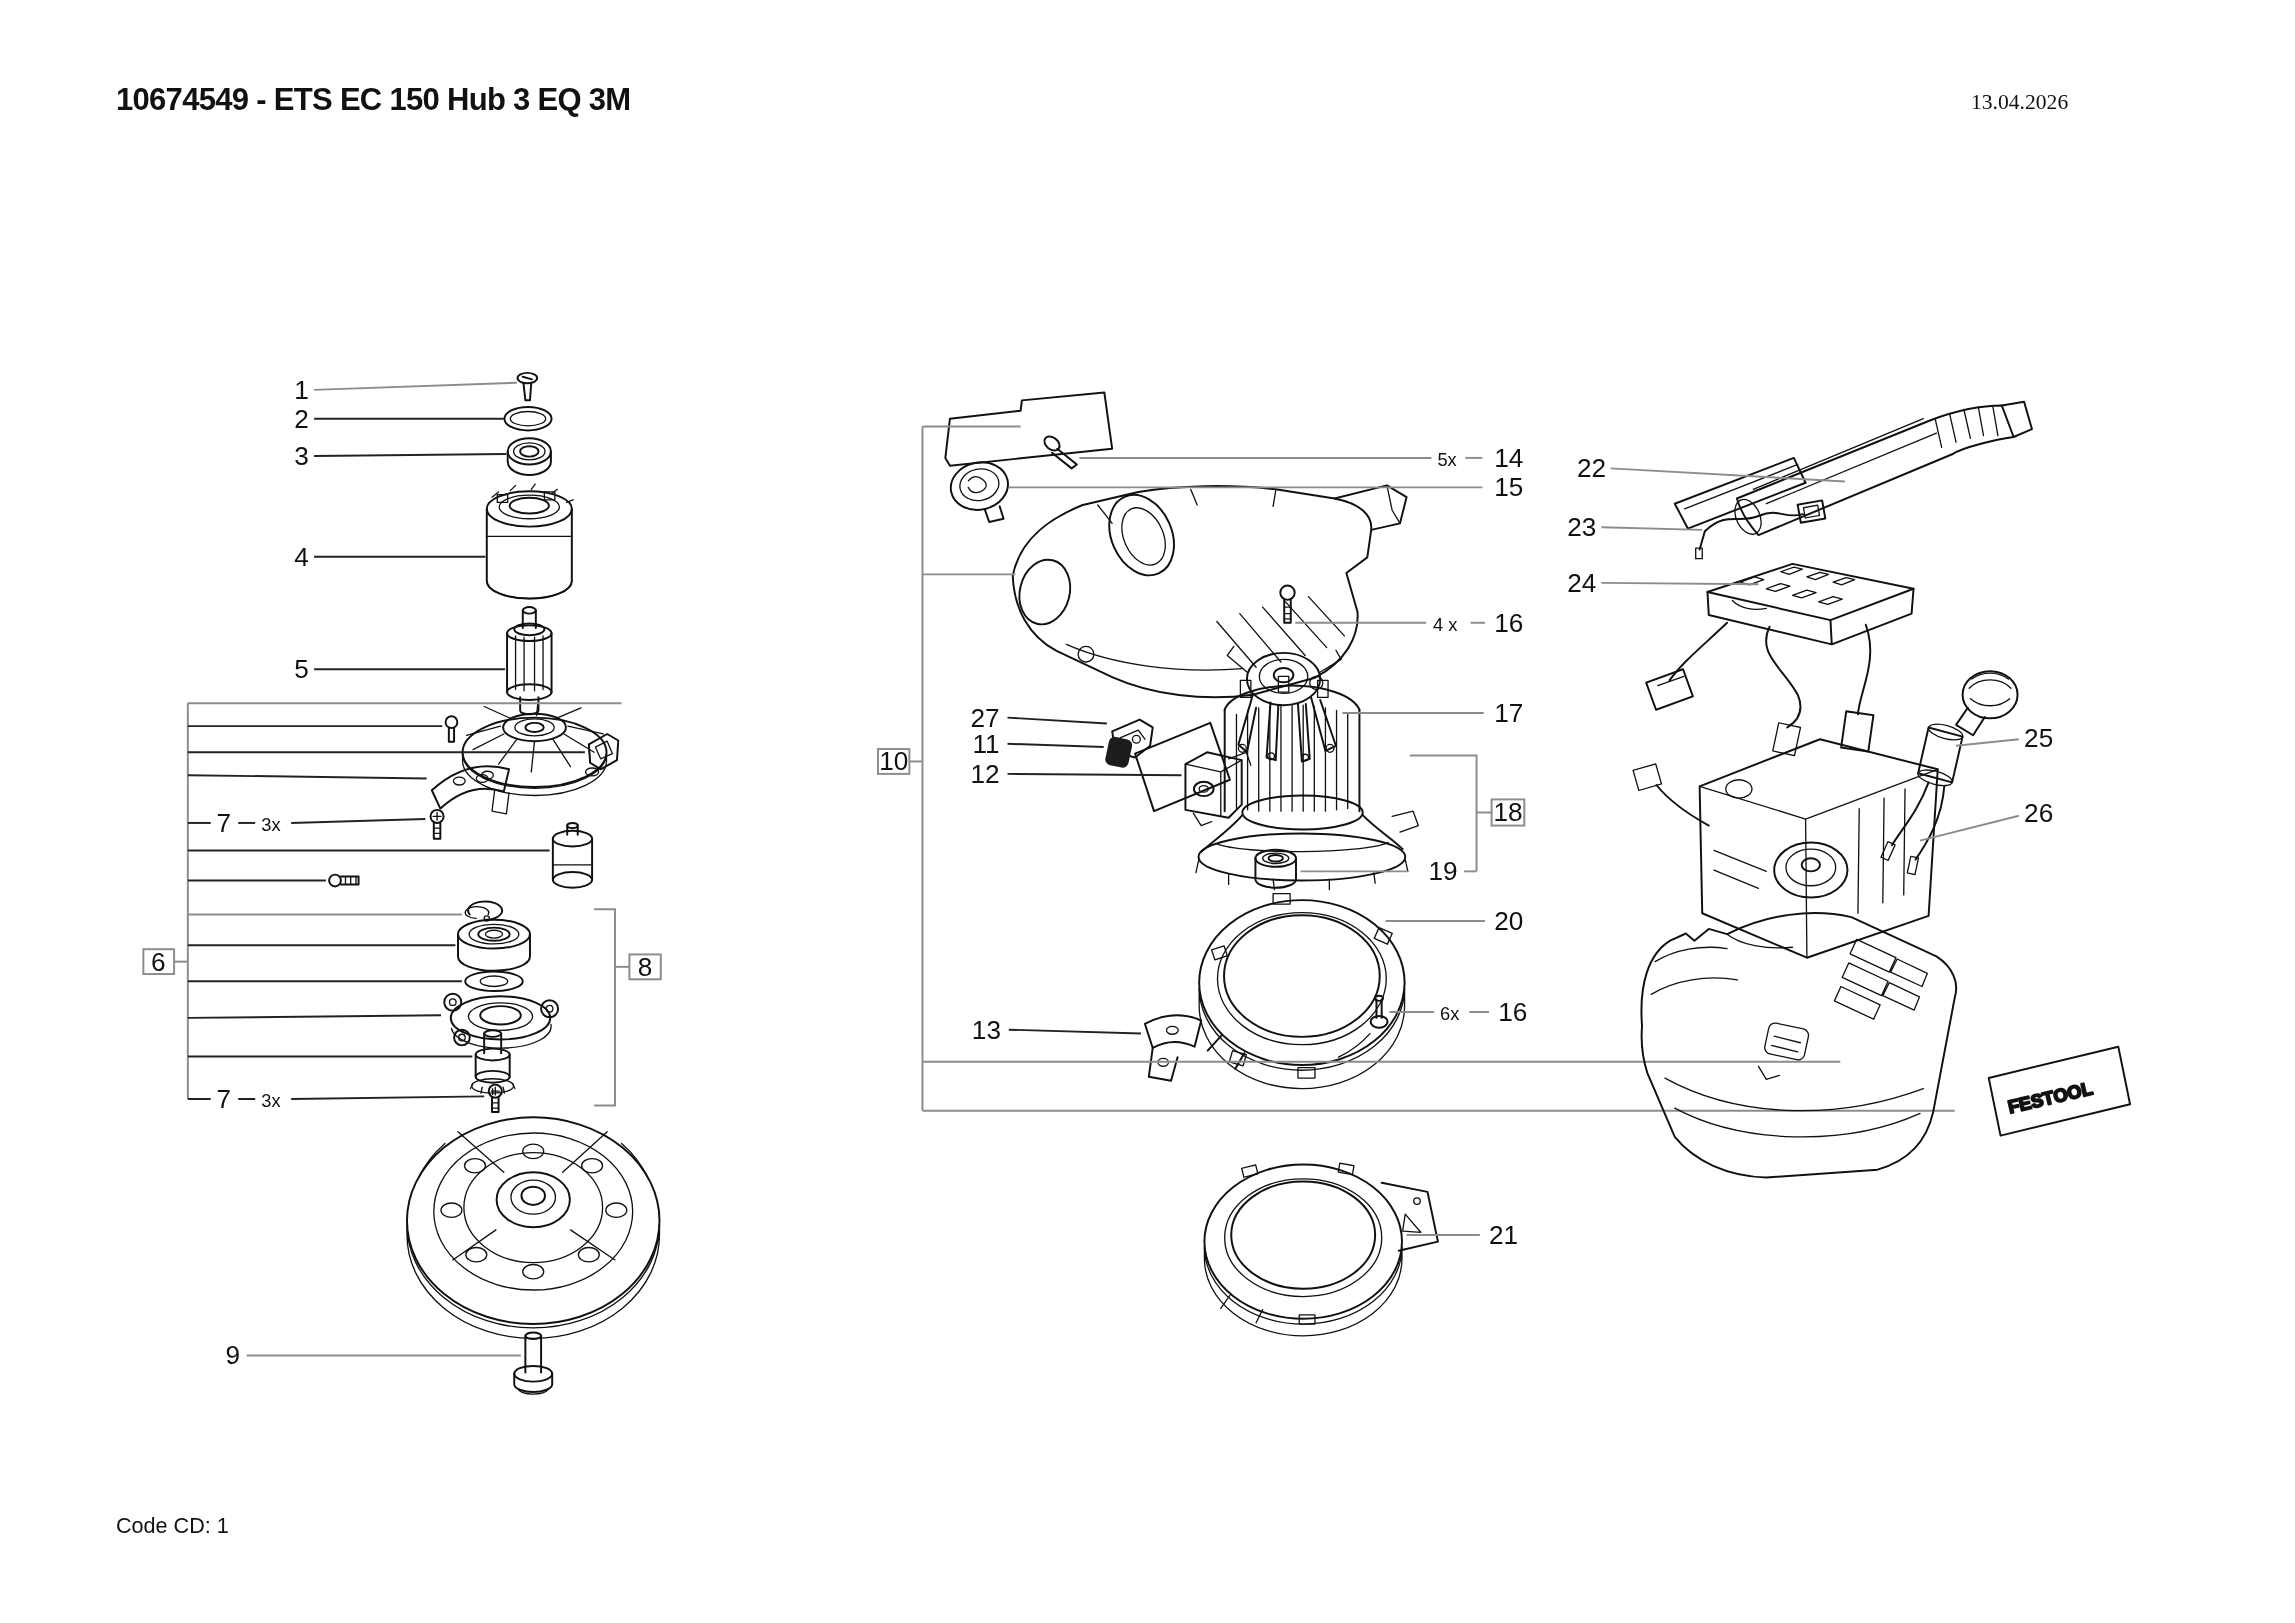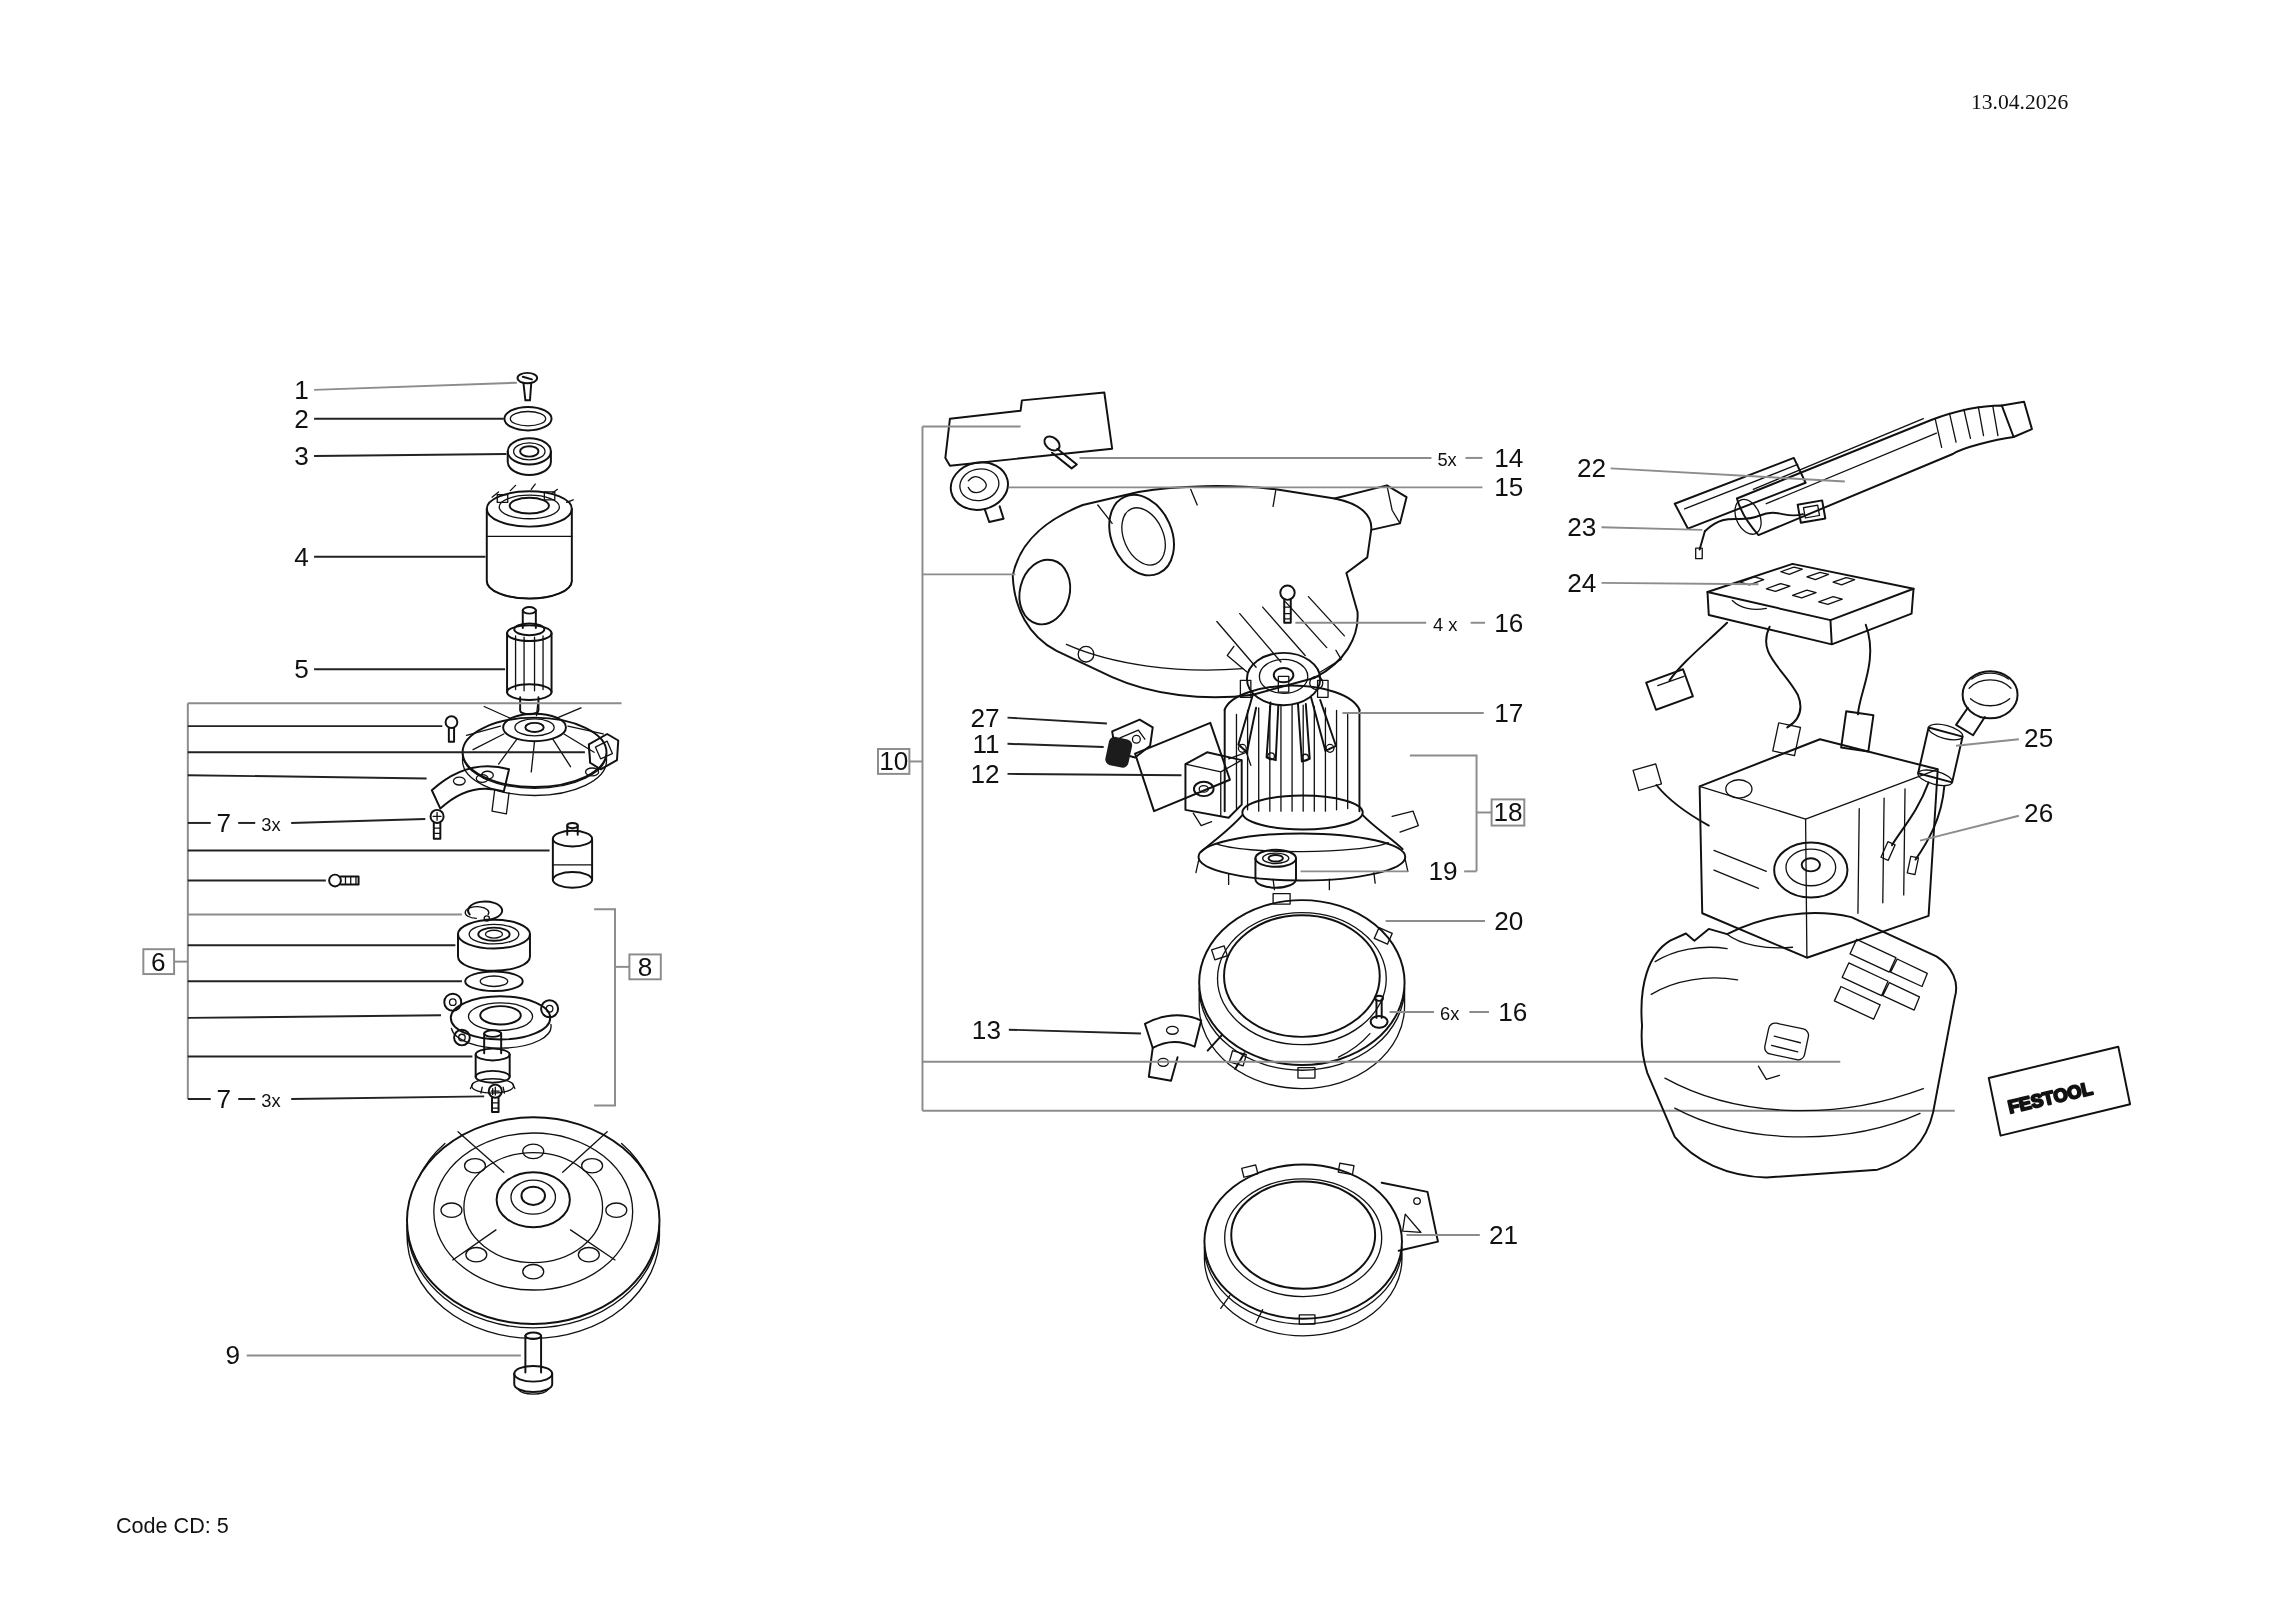--- a/index.html
+++ b/index.html
@@ -16,22 +16,23 @@
   .ldk{stroke:#222;stroke-width:3;fill:none;}
   .bx{stroke:#8c8c8c;stroke-width:3;fill:#fff;}
   .num{font-family:"Liberation Sans",sans-serif;font-size:40px;fill:#111;}
   .qty{font-family:"Liberation Sans",sans-serif;font-size:28px;fill:#111;}
   .brand{font-family:"Liberation Sans",sans-serif;font-size:28px;font-weight:bold;fill:#111;}
 </style>
 </head>
 <body>
 
 <div class="page">
+  <div class="title">10674549 - ETS EC 150 Hub 3 EQ 3M</div>
   <div class="date">13.04.2026</div>
-  <div class="footer">Code CD: 5</div>
+  <div class="footer">Code CD: 1</div>
 
   <svg width="2295" height="1623" viewBox="0 0 3508 2481">
 
     <g class="p">
       <ellipse cx="806" cy="578" rx="15" ry="8"></ellipse>
       <path d="M799,576 L813,580"></path>
       <path d="M800,585 L803,612 L810,612 L812,585"></path>
     </g>
     <g class="p">
       <ellipse cx="807" cy="640" rx="36" ry="18"></ellipse>

